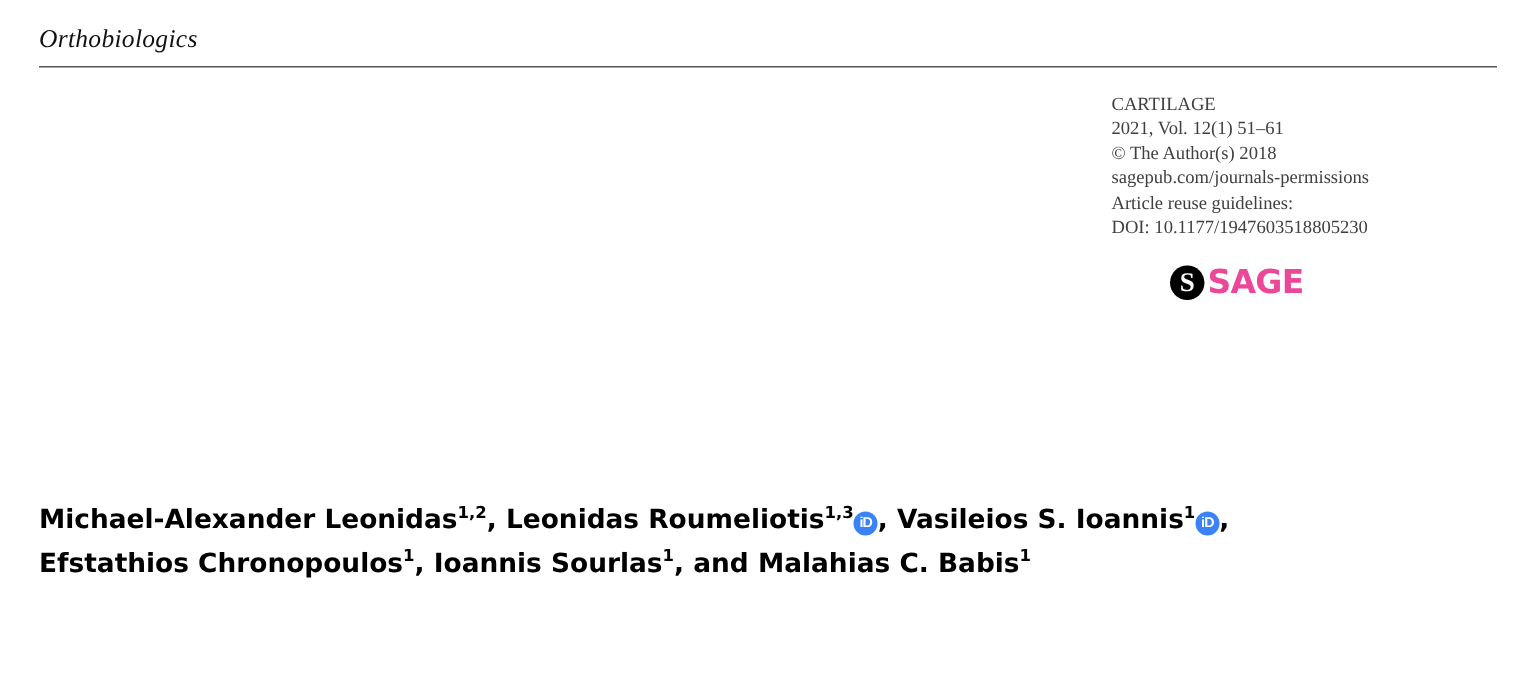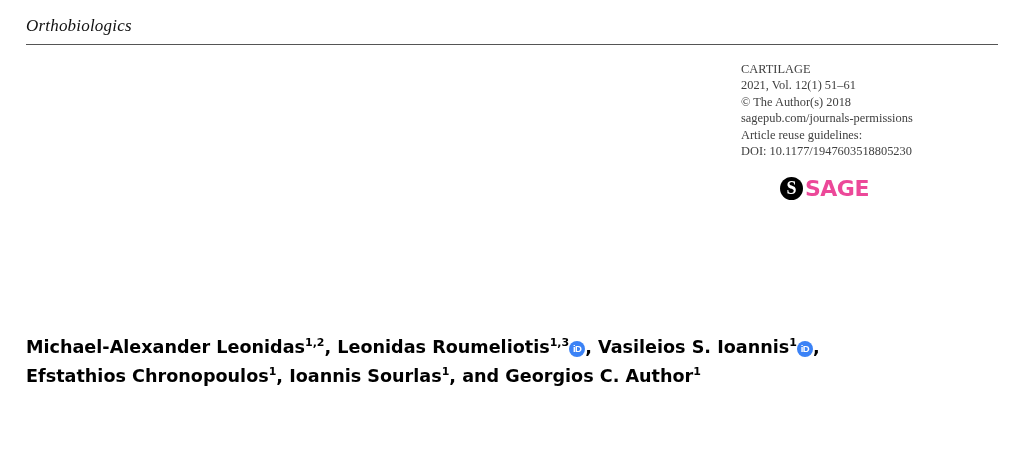--- a/index.html
+++ b/index.html
@@ -158,17 +158,17 @@
   <div class="sage-logo">
     <div class="sage-mark">S</div>
     <div class="sage-word">SAGE</div>
   </div>
 
   <div class="authors">
     <div>
       <span>Michael-Alexander Leonidas</span><sup>1,2</sup><span>, </span><span>Leonidas Roumeliotis</span><sup>1,3</sup><span class="orcid">iD</span><span>, </span><span>Vasileios S. Ioannis</span><sup>1</sup><span class="orcid">iD</span><span>,</span>
     </div>
     <div>
-      <span>Efstathios Chronopoulos</span><sup>1</sup><span>, </span><span>Ioannis Sourlas</span><sup>1</sup><span>, and </span><span>Georgios C. Author</span><sup>1</sup>
+      <span>Efstathios Chronopoulos</span><sup>1</sup><span>, </span><span>Ioannis Sourlas</span><sup>1</sup><span>, and </span><span>Malahias C. Babis</span><sup>1</sup>
     </div>
   </div>
 
 </div>
 
 </body></html>

